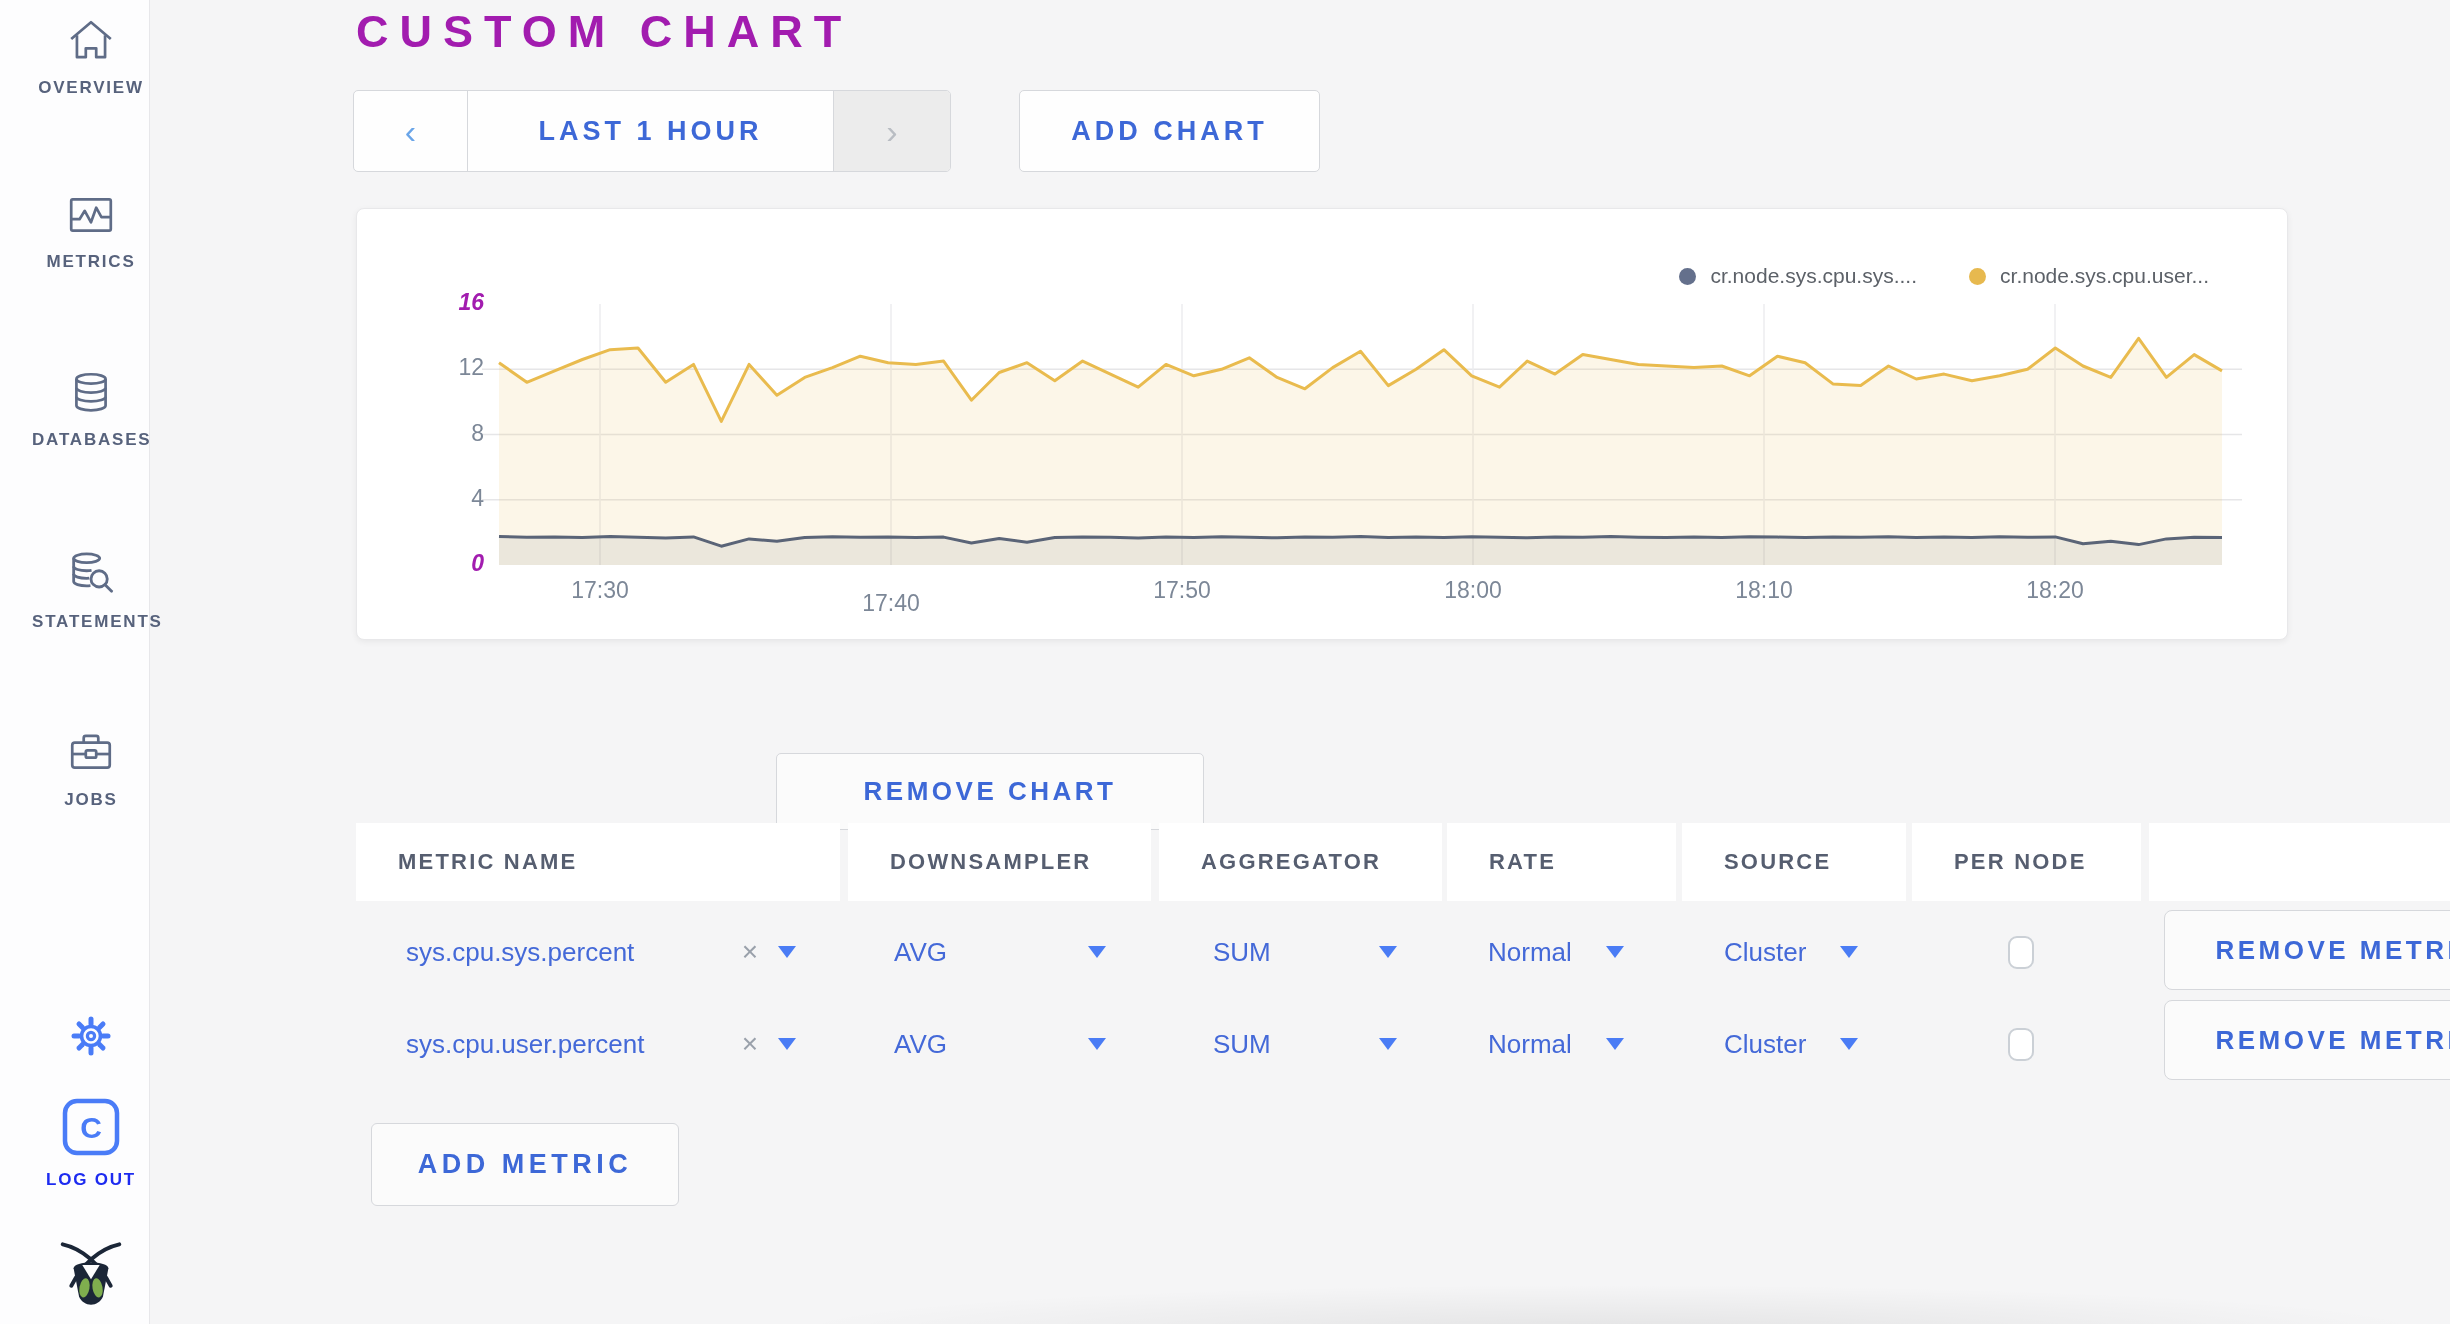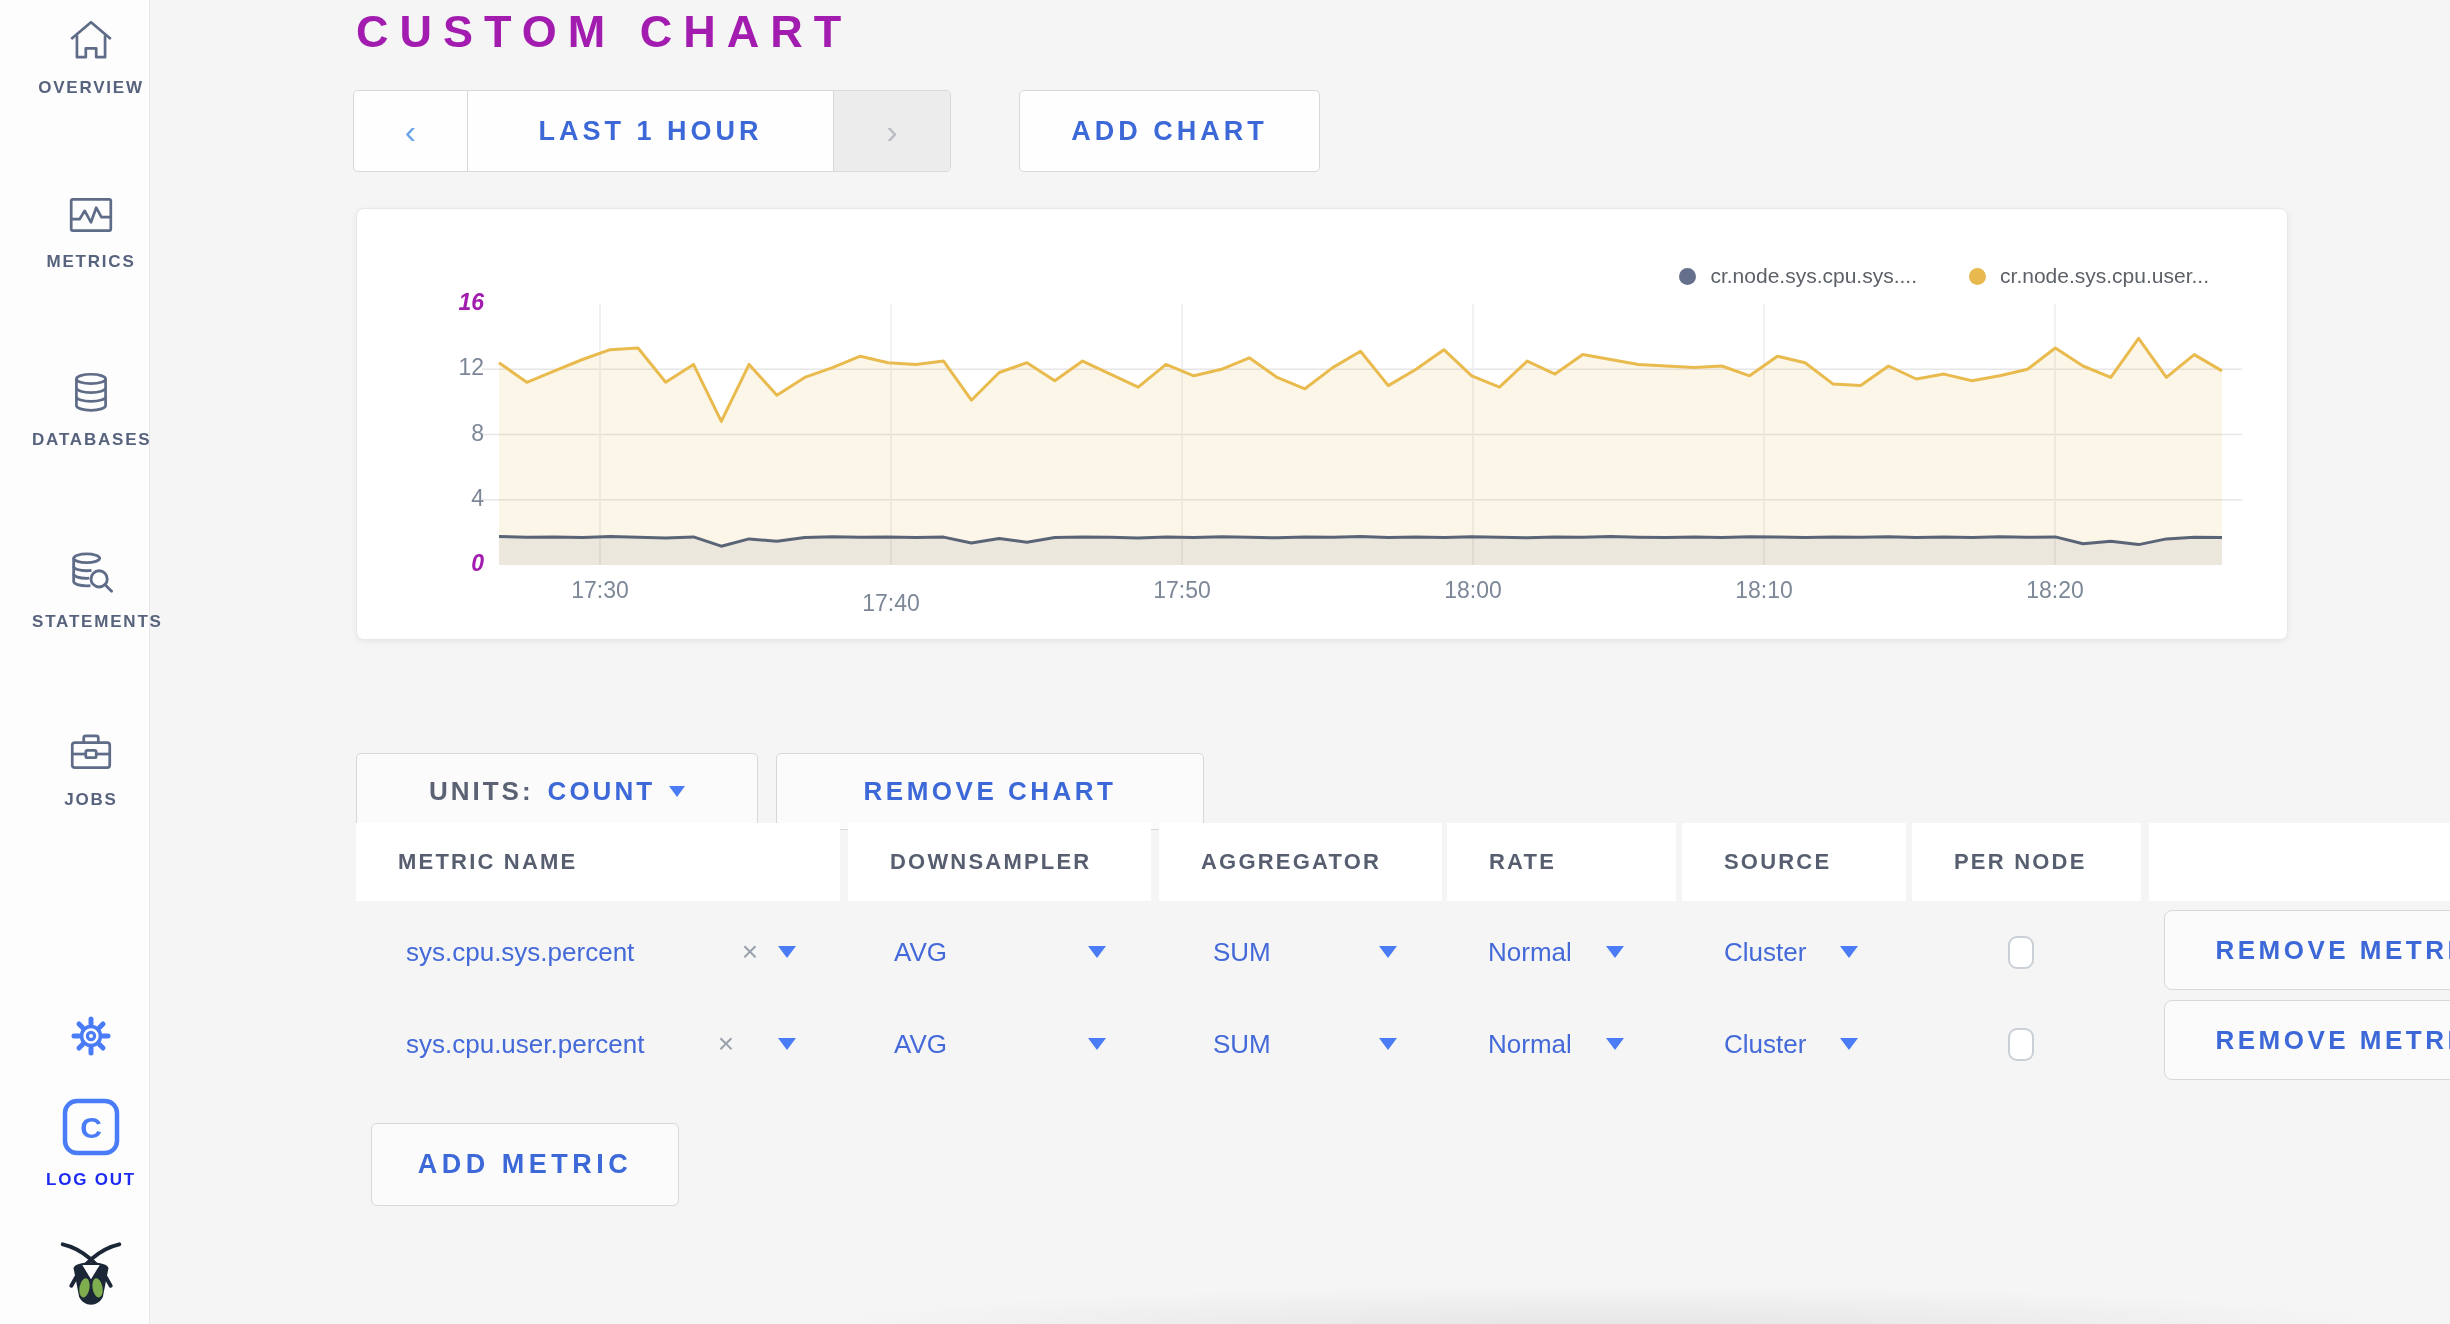--- a/index.html
+++ b/index.html
@@ -68,21 +68,21 @@
   .col-metric  { left:205px;  width:484px; }
   .col-down    { left:697px;  width:303px; }
   .col-agg     { left:1008px; width:283px; }
   .col-rate    { left:1296px; width:229px; }
   .col-source  { left:1531px; width:224px; }
   .col-pernode { left:1761px; width:229px; }
   .col-actions { left:1998px; width:402px; }
 
   .cell { position:absolute; height:80px; display:flex; align-items:center; }
   .row-a .cell { top:912px; }
-  .row-b .cell { top:1004px;gap:24px; }
+  .row-b .cell { top:1004px; }
   .blue-text { color:#4469d8; font-size:26px; }
   .caret { width:0; height:0; border-left:9px solid transparent; border-right:9px solid transparent;
            border-top:12px solid #4a7cf5; cursor:pointer; }
   .clear-x { color:#9aa1ab; font-size:28px; cursor:pointer; line-height:1; }
   .sel { justify-content:space-between; padding:0 45px 0 46px; cursor:pointer; }
   .metric-sel { padding:0 44px 0 50px; cursor:pointer; }
   .metric-sel .spacer { flex:1; }
   .metric-sel .clear-x { margin-right:20px; }
   .checkbox { width:26px; height:33px; background:#ffffff; border:2px solid #cbd0d6;
               border-radius:9px; cursor:pointer; margin-left:96px; }
@@ -255,25 +255,20 @@
     <div id="xticks">
         <span class="xtick" style="left: 173px;">17:30</span>
         <span class="xtick" style="left: 464px; margin-top: 13px;">17:40</span>
         <span class="xtick" style="left: 755px;">17:50</span>
         <span class="xtick" style="left: 1046px;">18:00</span>
         <span class="xtick" style="left: 1337px;">18:10</span>
         <span class="xtick" style="left: 1628px;">18:20</span>
       </div>
   </section>
 
-  <button class="btn units-btn">
-    <span class="units-label">UNITS:</span>
-    <span class="units-value">COUNT</span>
-    <span class="caret" style="border-left-width:8px;border-right-width:8px;border-top-width:11px;"></span>
-  </button>
   <button class="btn remove-chart">REMOVE CHART</button>
 
   <div class="th col-metric">METRIC NAME</div>
   <div class="th col-down">DOWNSAMPLER</div>
   <div class="th col-agg">AGGREGATOR</div>
   <div class="th col-rate">RATE</div>
   <div class="th col-source">SOURCE</div>
   <div class="th col-pernode">PER NODE</div>
   <div class="th col-actions"></div>
 

